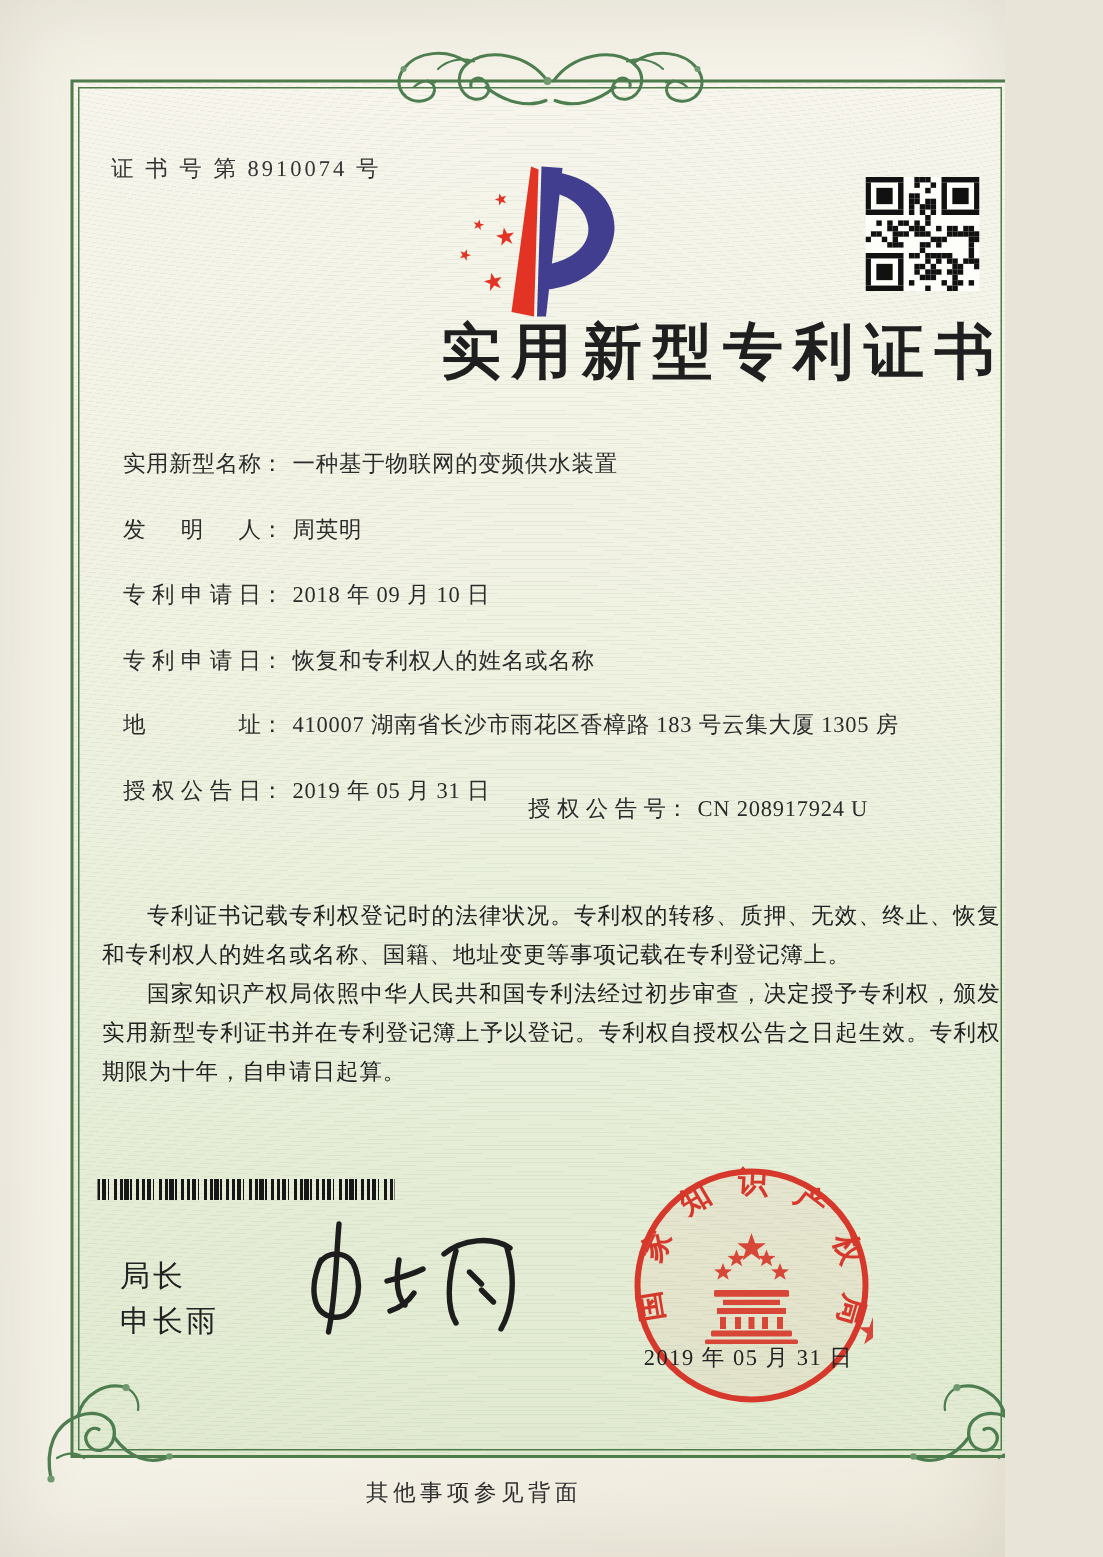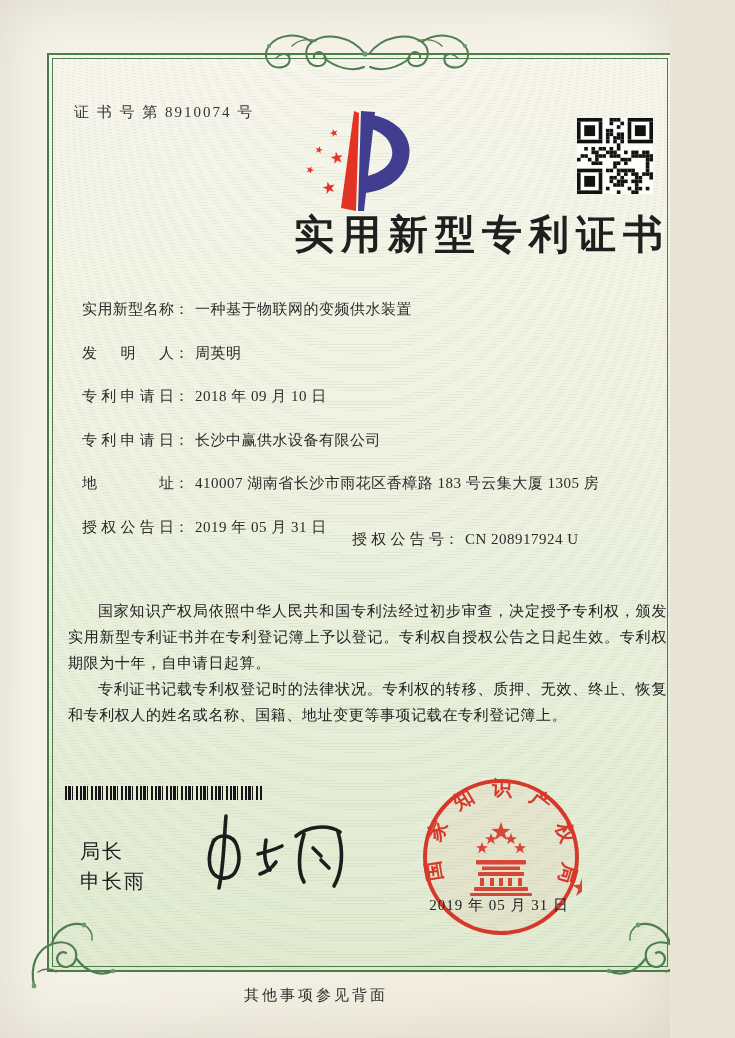--- a/index.html
+++ b/index.html
@@ -253,36 +253,36 @@
     <div class="f-row">
       <span class="f-label">实用新型名称</span><span class="f-colon">：</span><span class="f-value">一种基于物联网的变频供水装置</span>
     </div>
     <div class="f-row">
       <span class="f-label">发明人</span><span class="f-colon">：</span><span class="f-value">周英明</span>
     </div>
     <div class="f-row">
       <span class="f-label">专利申请日</span><span class="f-colon">：</span><span class="f-value">2018 年 09 月 10 日</span>
     </div>
     <div class="f-row">
-      <span class="f-label">专利申请日</span><span class="f-colon">：</span><span class="f-value">长沙中赢供水设备有限公司</span>
+      <span class="f-label">专利申请日</span><span class="f-colon">：</span><span class="f-value">恢复和专利权人的姓名或名称</span>
     </div>
     <div class="f-row">
       <span class="f-label">地址</span><span class="f-colon">：</span><span class="f-value">410007 湖南省长沙市雨花区香樟路 183 号云集大厦 1305 房</span>
     </div>
     <div class="f-row">
       <span class="f-label">授权公告日</span><span class="f-colon">：</span><span class="f-value">2019 年 05 月 31 日</span>
       <span class="f-pair2">
         <span class="f-label">授权公告号</span><span class="f-colon">：</span><span class="f-value">CN 208917924 U</span>
       </span>
     </div>
   </div>
 
   <div class="abs paras">
+    <p>专利证书记载专利权登记时的法律状况。专利权的转移、质押、无效、终止、恢复和专利权人的姓名或名称、国籍、地址变更等事项记载在专利登记簿上。</p>
     <p>国家知识产权局依照中华人民共和国专利法经过初步审查，决定授予专利权，颁发实用新型专利证书并在专利登记簿上予以登记。专利权自授权公告之日起生效。专利权期限为十年，自申请日起算。</p>
-    <p>专利证书记载专利权登记时的法律状况。专利权的转移、质押、无效、终止、恢复和专利权人的姓名或名称、国籍、地址变更等事项记载在专利登记簿上。</p>
   </div>
 
   <div class="abs barcode"></div>
 
   <div class="abs signer">
     <div>局长</div>
     <div>申长雨</div>
   </div>
 
   <svg class="abs sig" width="160" height="90" viewBox="0 0 160 90">

